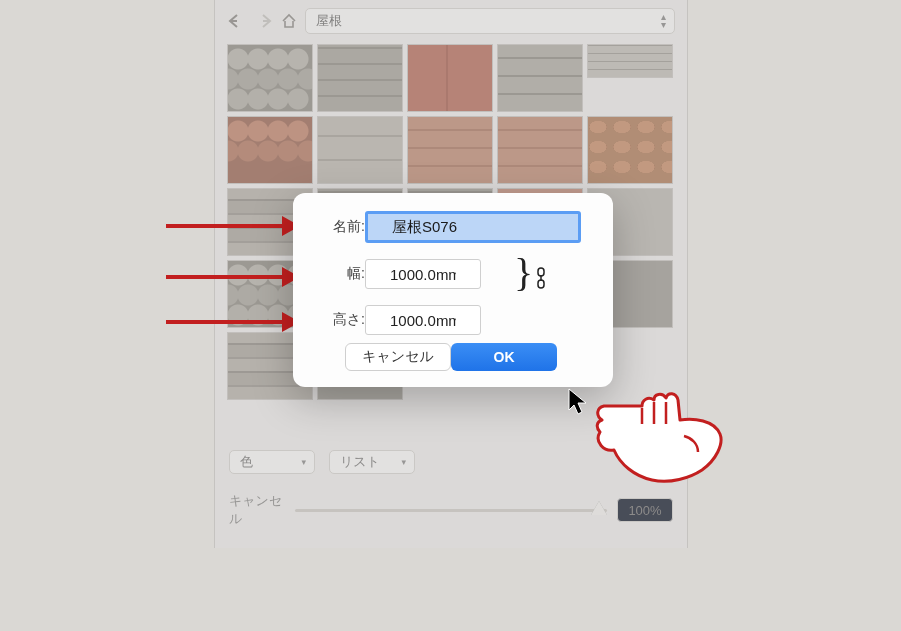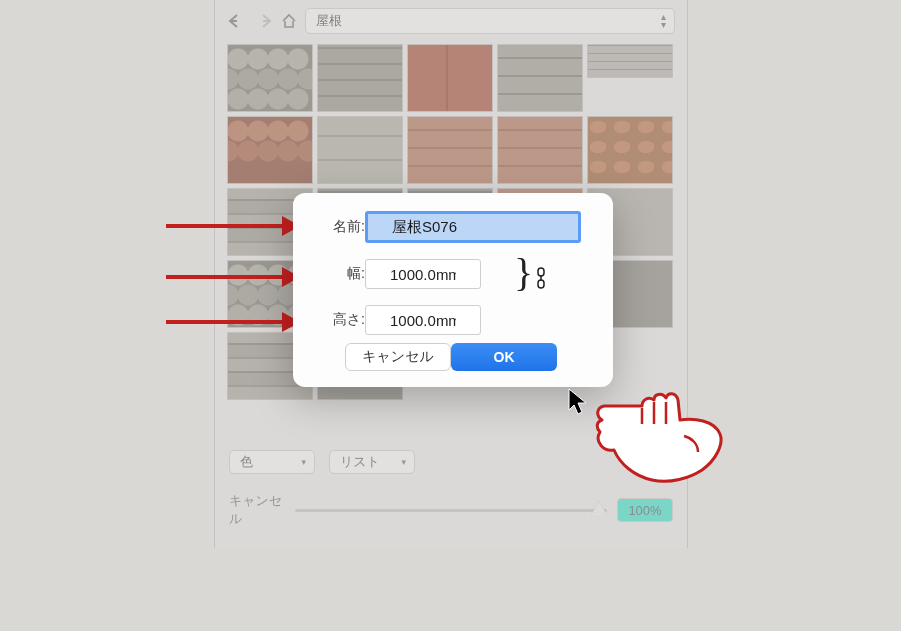--- a/index.html
+++ b/index.html
@@ -199,21 +199,21 @@
     position: absolute;
     right: 0; top: -8px;
     width: 0; height: 0;
     border-left: 8px solid transparent;
     border-right: 8px solid transparent;
     border-bottom: 14px solid #f4f3f1;
     filter: drop-shadow(0 0 0.5px #999);
   }
   .opacity-val {
     width: 56px; height: 24px;
-    background: #5eead4; border: 1px solid #d6d4d1; border-radius: 4px;
+    background: #0f172a; border: 1px solid #d6d4d1; border-radius: 4px;
     display: flex; align-items: center; justify-content: center;
     color: #777;
   }
 
   
   .dim {
     position: absolute; inset: 0;
     background: rgba(180,178,174,0.35);
   }
 

